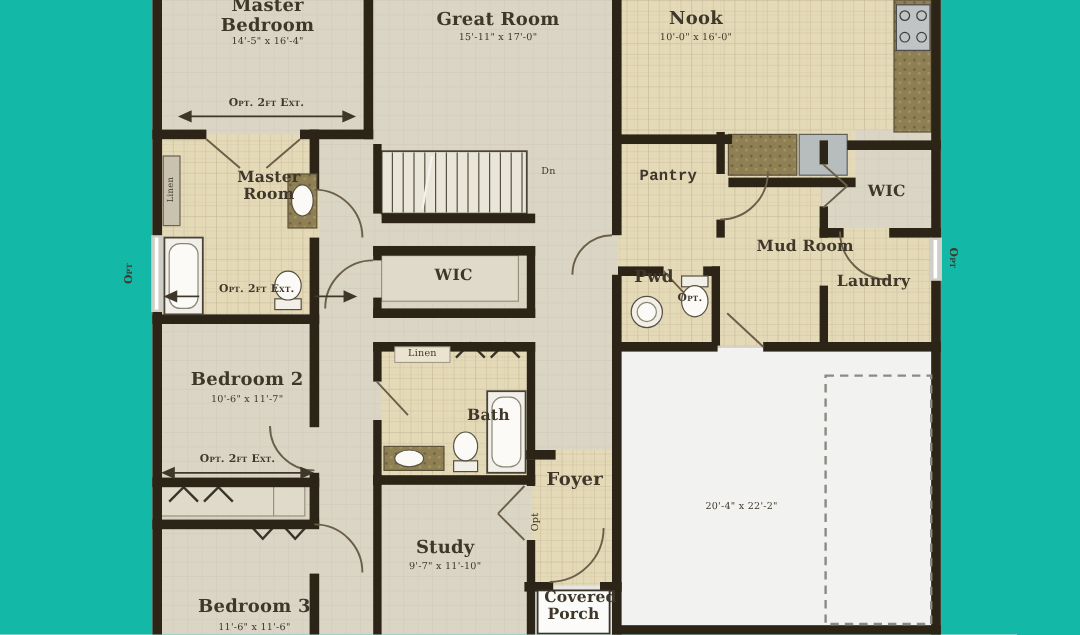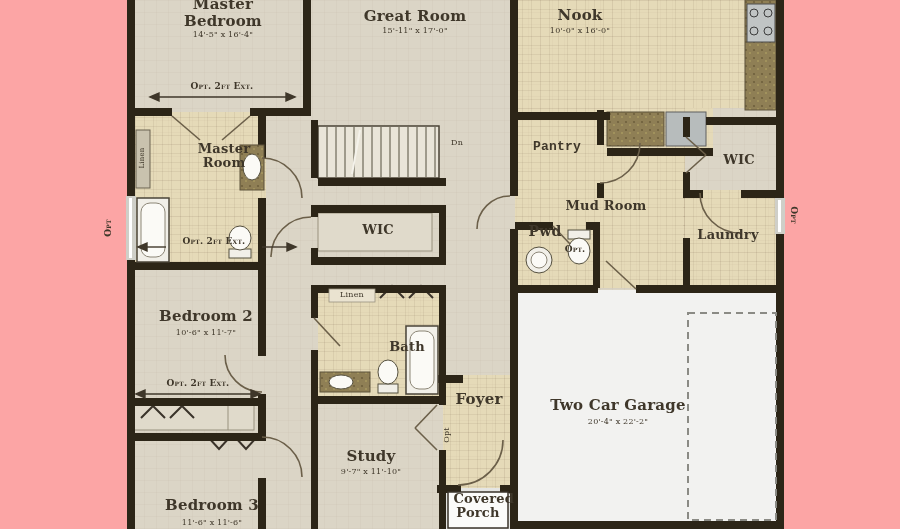--- a/index.html
+++ b/index.html
@@ -1,16 +1,16 @@
 <!DOCTYPE html>
 <html><head>
 <meta charset="utf-8">
 <style>
   html,body{margin:0;padding:0;background:#ffffff;}
-  .stage{position:relative;width:900px;height:529px;overflow:hidden;background:#fca5a5;
+  .stage{position:relative;width:900px;height:529px;overflow:hidden;background:#14b8a6;
          font-family:"DejaVu Serif","Liberation Serif",serif;}
   .stage svg{position:absolute;left:0;top:0;}
   .lbl{position:absolute;transform:translateX(-50%);color:#3f372a;letter-spacing:.2px;
        line-height:1.1;text-align:center;white-space:nowrap;z-index:5;}
   .wrap{white-space:normal;}
   .name-lg{font-size:15px;font-weight:bold;}
   .name-md{font-size:13px;font-weight:bold;}
   .name-sm{font-size:14px;font-weight:bold;}
   .dims{font-size:8px;}
   .tiny{font-size:8px;}
@@ -247,21 +247,21 @@
   <div class="lbl dims" style="left:580px;top:27px;">10'-0" x 16'-0"</div>
 
   <div class="lbl name-md wrap" style="left:224px;top:142px;width:64px;">Master Room</div>
 
   <div class="lbl name-md" style="left:378px;top:223px;">WIC</div>
 
   <div class="lbl name-md" style="left:557px;top:140px;font-family:Liberation Mono, monospace;">Pantry</div>
 
   <div class="lbl smallcaps" style="left:575px;top:199px;margin-top:46px;">Opt.</div>
 
-  <div class="lbl name-md" style="left:606px;top:199px;">Mud Room</div>
+  <div class="lbl name-md" style="left:671px;top:199px;">Mud Room</div>
 
   <div class="lbl name-md" style="left:739px;top:153px;">WIC</div>
 
   <div class="lbl name-md" style="left:728px;top:228px;">Laundry</div>
 
   <div class="lbl name-sm" style="left:545px;top:224px;">Pwd</div>
 
   <div class="lbl name-lg" style="left:206px;top:308px;">Bedroom 2</div>
   <div class="lbl dims" style="left:206px;top:329px;">10'-6" x 11'-7"</div>
 
@@ -272,21 +272,20 @@
   <div class="lbl name-lg" style="left:212px;top:497px;">Bedroom 3</div>
   <div class="lbl dims" style="left:212px;top:519px;">11'-6" x 11'-6"</div>
 
   <div class="lbl name-lg" style="left:371px;top:448px;">Study</div>
   <div class="lbl dims" style="left:371px;top:468px;">9'-7" x 11'-10"</div>
 
   <div class="lbl name-lg" style="left:479px;top:391px;">Foyer</div>
 
   <div class="lbl name-md wrap" style="left:478px;top:492px;width:49px;">Covered Porch</div>
 
-  <div class="lbl name-lg" style="left:618px;top:397px;">Two Car Garage</div>
   <div class="lbl dims" style="left:618px;top:418px;">20'-4" x 22'-2"</div>
 
   <div class="lbl tiny" style="left:457px;top:139px;">Dn</div>
 
   <div class="lbl tiny vert" style="left:143px;top:158px;font-size:7px;">Linen</div>
 
   <div class="lbl smallcaps vert" style="left:109px;top:228px;">Opt</div>
   <div class="lbl smallcaps vert-r" style="left:793px;top:215px;">Opt</div>
   <div class="lbl tiny vert" style="left:447px;top:435px;">Opt</div>
 

